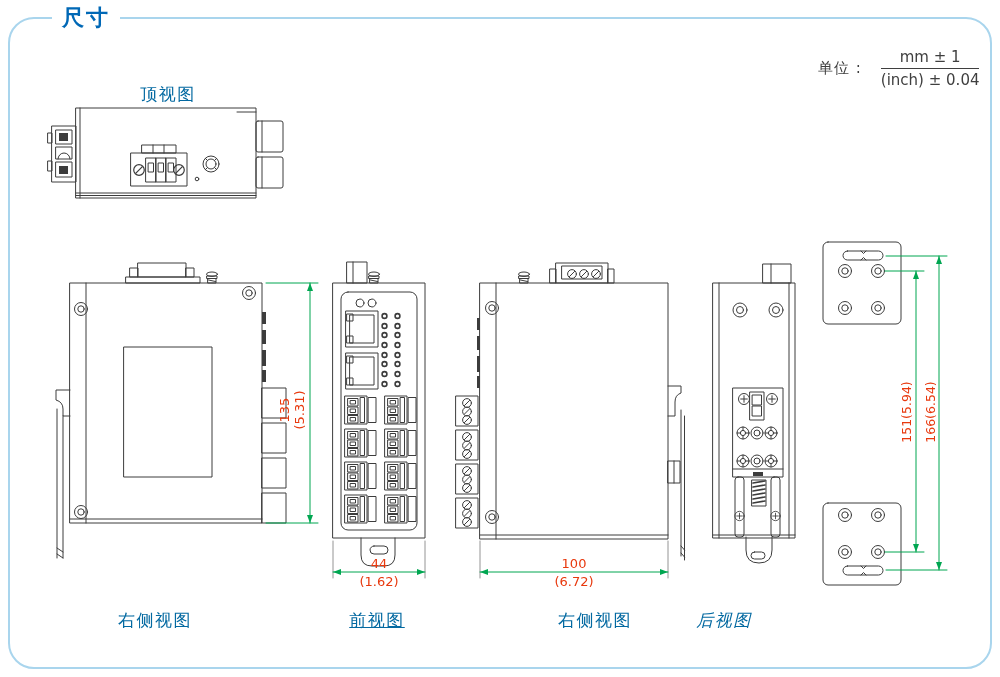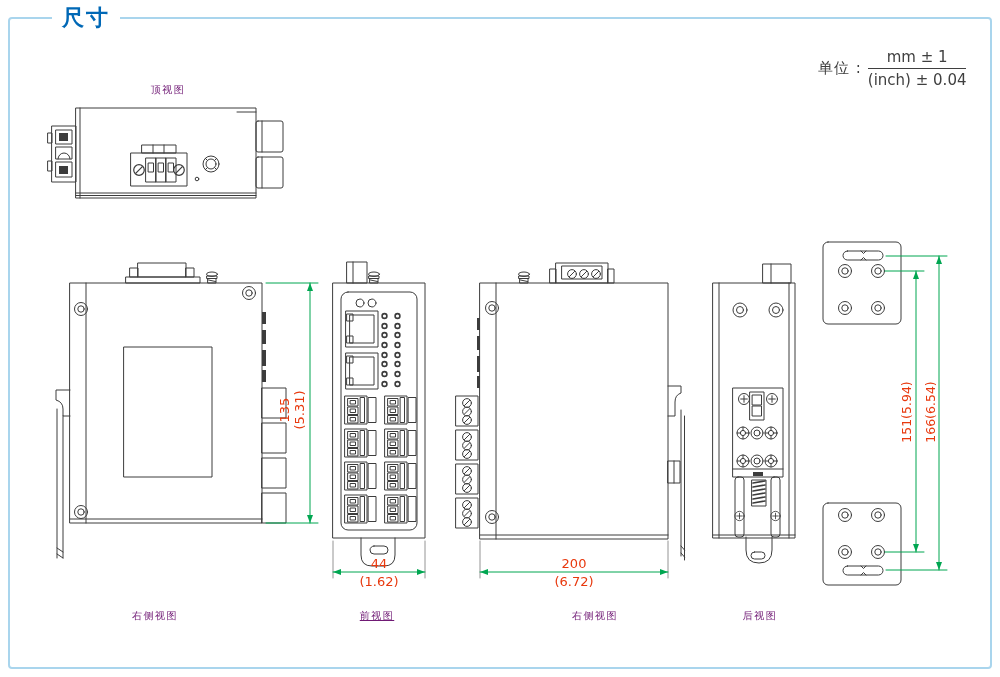--- a/index.html
+++ b/index.html
@@ -1,29 +1,29 @@
 <!DOCTYPE html>
 <html><head>
 <meta charset="utf-8">
 <style>
   html,body{margin:0;padding:0;background:#fff;width:1000px;height:677px;overflow:hidden;
     font-family:"DejaVu Sans","Liberation Sans",sans-serif;}
   .stage{position:relative;width:1000px;height:677px;background:#fff;}
   .panel{position:absolute;left:8px;top:17px;width:980px;height:648px;
-    border:2px solid #a9d5ed;border-radius:4px;}
+    border:2px solid #a9d5ed;border-radius:26px;}
   .panel-title{position:absolute;left:42px;top:-16px;background:#fff;padding:0 10px;
     font-size:22px;font-weight:bold;color:#0068b6;letter-spacing:2px;z-index:5;}
   .unit{position:absolute;left:818px;top:48px;display:flex;align-items:center;
     color:#3f3f3f;font-size:15px;z-index:4;}
-  .unit-label{margin-right:6px;letter-spacing:1px;}
+  .unit-label{margin-right:19px;letter-spacing:1px;}
   .frac{display:inline-block;text-align:center;}
   .frac .num{display:block;border-bottom:1.5px solid #3f3f3f;padding:0 8px 2px;}
   .frac .den{display:block;padding-top:2px;}
   svg.art{position:absolute;left:0;top:0;z-index:1;}
-  .view-label{position:absolute;transform:translateX(-50%);font-size:10px;color:#701a75;
+  .view-label{position:absolute;transform:translateX(-50%);font-size:17px;color:#0369a1;
     letter-spacing:1.5px;white-space:nowrap;z-index:3;}
   .dim{position:absolute;color:#e8380d;font-size:13px;white-space:nowrap;z-index:3;}
   .dim.center{transform:translateX(-50%);}
   .dim.rot{transform:rotate(-90deg);text-align:center;}
   .dim.rot span{display:block;line-height:15px;}
 </style>
 </head>
 <body>
 
 <div class="stage">
@@ -398,25 +398,25 @@
       <polygon points="916,552 913,544 919,544"></polygon>
       <polygon points="939,256 936,264 942,264"></polygon>
       <polygon points="939,570 936,562 942,562"></polygon>
     </g>
   </svg>
 
   <div class="view-label" style="left:168px;top:83px;">顶视图</div>
   <div class="view-label" style="left:155px;top:609px;">右侧视图</div>
   <div class="view-label" style="left:377px;top:609px;text-decoration:underline;">前视图</div>
   <div class="view-label" style="left:595px;top:609px;">右侧视图</div>
-  <div class="view-label" style="left:760px;top:609px;">后视图</div>
+  <div class="view-label" style="left:724px;top:609px;font-style:italic;">后视图</div>
 
   <div class="dim rot" style="left:252px;top:395px;width:80px;height:30px;">
     <span>135</span>
     <span>(5.31)</span>
   </div>
   <div class="dim center" style="left:379px;top:556px;">44</div>
   <div class="dim center" style="left:379px;top:574px;">(1.62)</div>
-  <div class="dim center" style="left:574px;top:556px;">200</div>
+  <div class="dim center" style="left:574px;top:556px;">100</div>
   <div class="dim center" style="left:574px;top:574px;">(6.72)</div>
   <div class="dim rot" style="left:847px;top:404px;width:120px;height:16px;font-size:12.5px;">151(5.94)</div>
   <div class="dim rot" style="left:871px;top:404px;width:120px;height:16px;font-size:12.5px;">166(6.54)</div>
 </div>
 
 </body></html>

